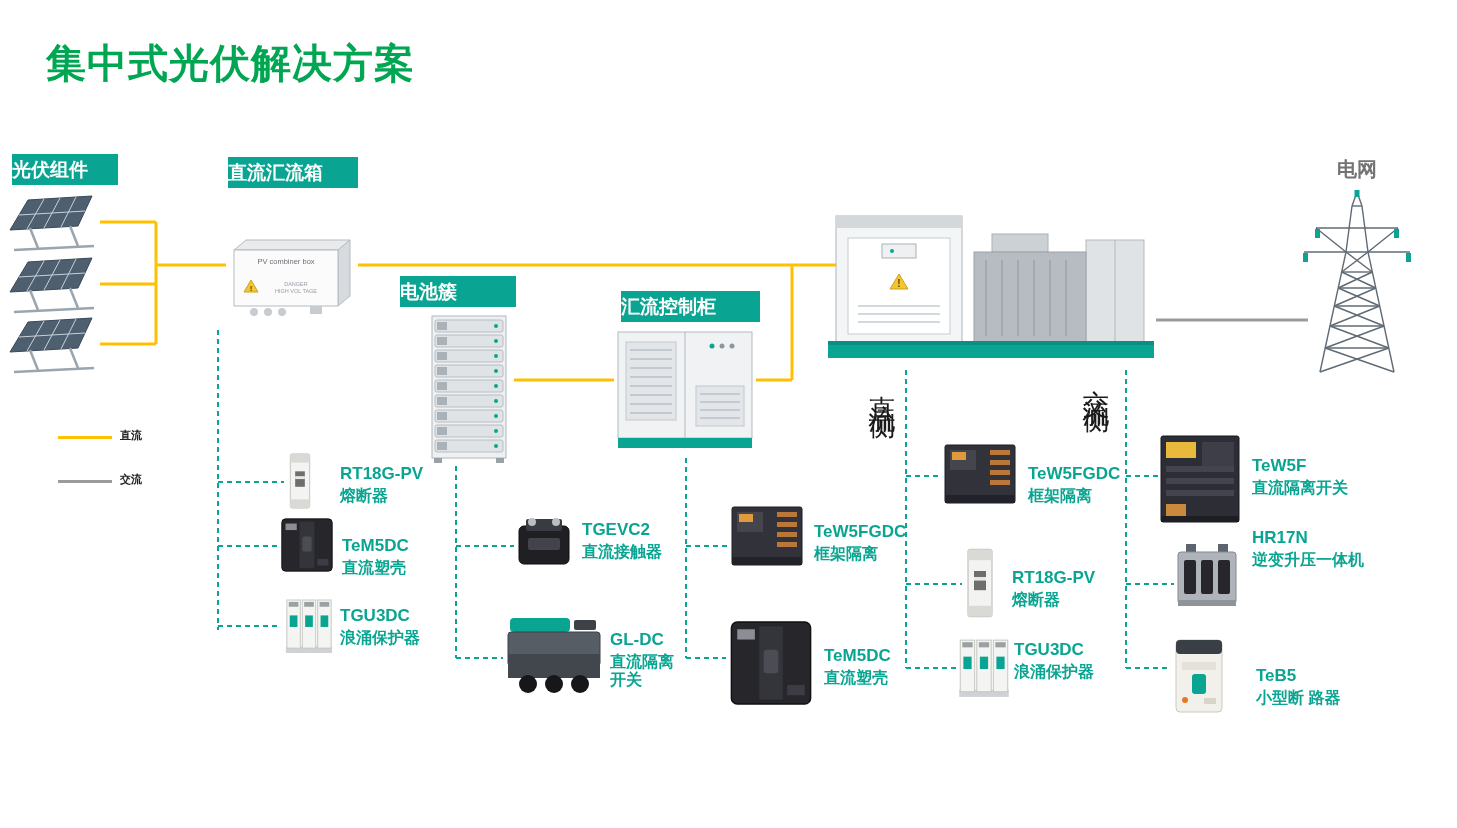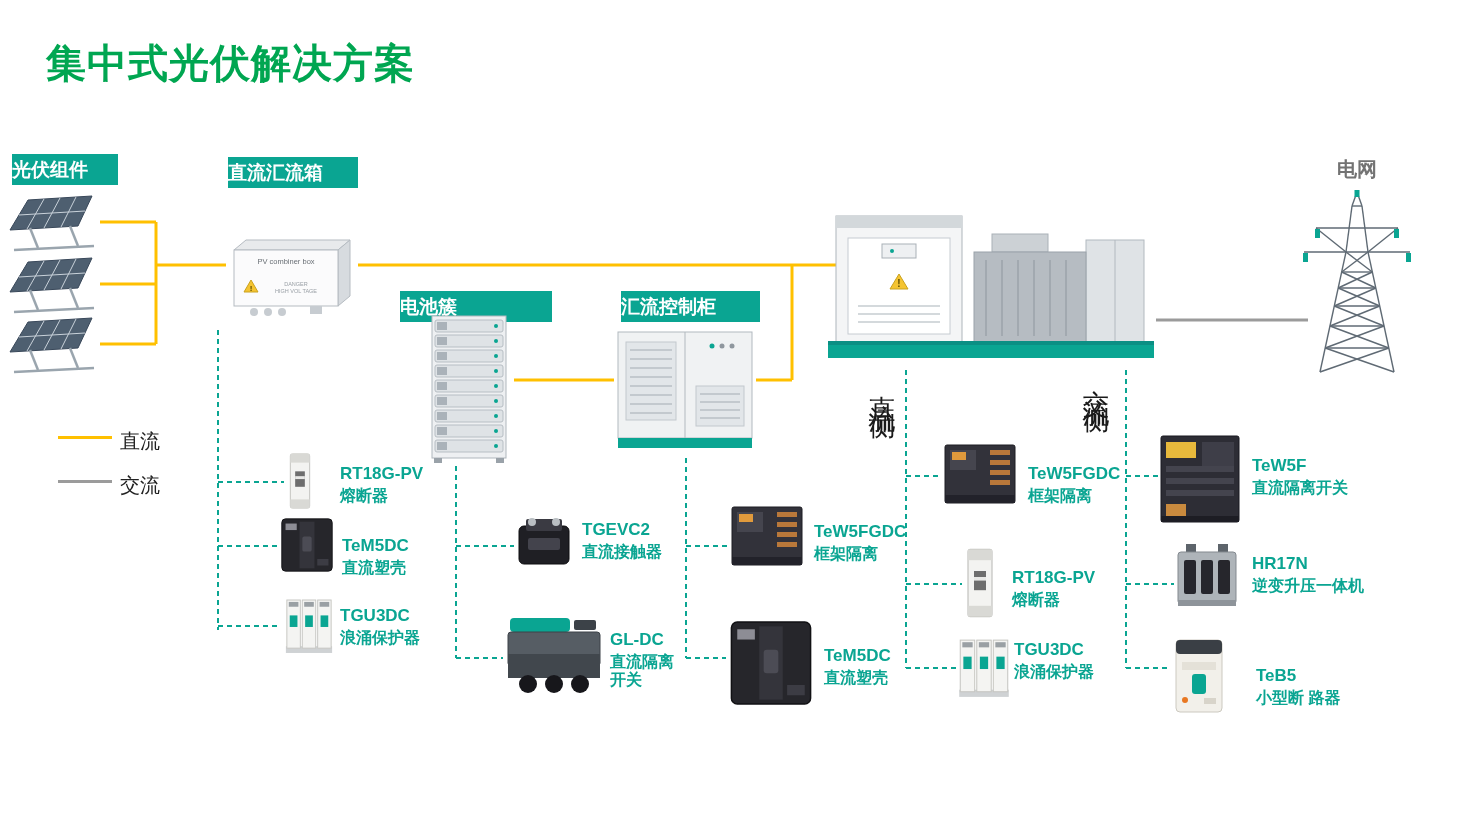--- a/index.html
+++ b/index.html
@@ -11,21 +11,21 @@
   .title { position:absolute; left:38px; top:28px; margin:8px; font-size:40px; font-weight:900;
            color:var(--title-green); letter-spacing:1px; }
   .tag { position:absolute; background:var(--teal); color:#fff; font-weight:700; font-size:19px;
          height:31px; line-height:31px; }
   .grid-label { position:absolute; font-size:20px; font-weight:800; color:#737373; }
   .side-label { position:absolute; writing-mode:vertical-rl; text-orientation:upright;
                 font-size:27px; letter-spacing:9px; color:#1a1a1a; font-weight:500; }
   .legend-line { position:absolute; width:54px; height:3px; }
   .legend-line.dc { background:var(--dc); }
   .legend-line.ac { background:var(--ac); }
-  .legend-label { position:absolute; font-size:20px; color:#222; font-weight:400; }
+  .legend-label { position:absolute; font-size:11px; color:#222; font-weight:700; }
   .comp-label { position:absolute; color:var(--teal); line-height:1.15; }
   .comp-name { font-size:17px; font-weight:700; }
   .comp-desc { font-size:16px; font-weight:700; margin-top:3px; }
   .connectors { position:absolute; left:0; top:0; pointer-events:none; }
   svg text { font-family:"Liberation Sans","DejaVu Sans",sans-serif; }
 </style>
 </head>
 <body>
 
 <div class="canvas">
@@ -158,21 +158,21 @@
         <path d="M1126 476 H1158"></path>
         <path d="M1126 584 H1174"></path>
         <path d="M1126 668 H1168"></path>
     </g>
   </svg>
 
   <h1 class="title">集中式光伏解决方案</h1>
 
   <div class="tag" style="left:12px;top:154px;width:106px">光伏组件</div>
   <div class="tag" style="left:228px;top:157px;width:130px">直流汇流箱</div>
-  <div class="tag" style="left:400px;top:291px;width:152px">电池簇</div>
+  <div class="tag" style="left:400px;top:276px;width:116px">电池簇</div>
   <div class="tag" style="left:621px;top:291px;width:139px">汇流控制柜</div>
   <div class="grid-label" style="left:1337px;top:156px">电网</div>
 
   <svg class="abs" style="left:8px;top:194px" width="92" height="62">
       <use href="#sym-panel"></use>
     </svg>
   <svg class="abs" style="left:8px;top:256px" width="92" height="62">
       <use href="#sym-panel"></use>
     </svg>
   <svg class="abs" style="left:8px;top:316px" width="92" height="62">
@@ -417,21 +417,21 @@
       <use href="#sym-framebig"></use>
     </svg>
   <div class="comp-label" style="left:1252px;top:456px">
     <div class="comp-name">TeW5F</div>
     <div class="comp-desc">直流隔离开关</div>
   </div>
 
   <svg class="abs" style="left:1174px;top:540px" width="66" height="72">
       <use href="#sym-hr17n"></use>
     </svg>
-  <div class="comp-label" style="left:1252px;top:554px;white-space:nowrap">
+  <div class="comp-label" style="left:1252px;top:528px;white-space:nowrap">
     <div class="comp-name">HR17N</div>
     <div class="comp-desc">逆变升压一体机</div>
   </div>
 
   <svg class="abs" style="left:1168px;top:636px" width="62" height="80">
       <use href="#sym-teb5"></use>
     </svg>
   <div class="comp-label" style="left:1256px;top:666px">
     <div class="comp-name">TeB5</div>
     <div class="comp-desc">小型断 路器</div>

